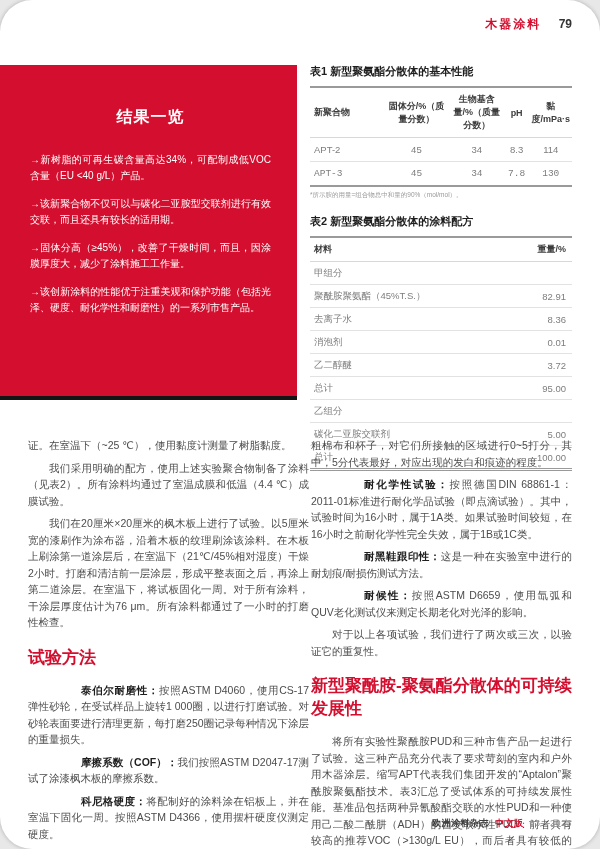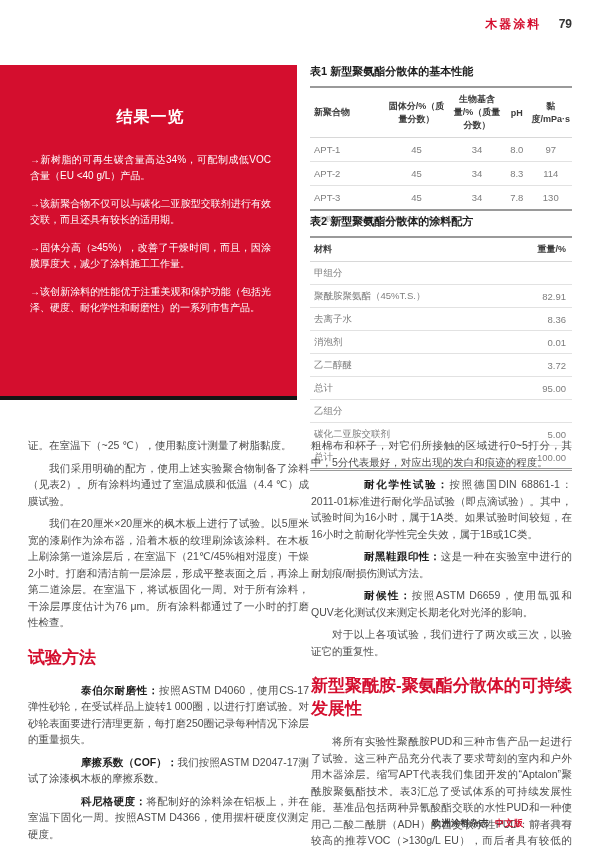--- a/index.html
+++ b/index.html
@@ -8,21 +8,21 @@
     --dark:#222;
     --gray:#8a8a8a;
     --line:#d8d8d8;
     --rule:#9a9a9a;
   }
   *{margin:0;padding:0;box-sizing:border-box;}
   html,body{background:#e8e8e8;}
   .page{
     position:relative;width:600px;height:849px;background:#ffffff;
     font-family:"Liberation Sans","DejaVu Sans",sans-serif;
-    margin:0 auto;overflow:hidden;box-shadow:0 0 4px rgba(0,0,0,.25);
+    margin:0 auto;overflow:hidden;box-shadow:0 0 4px rgba(0,0,0,.25);border-radius:32px;
   }
   
   .hdr{position:absolute;top:16px;right:28px;font-size:12px;font-weight:bold;}
   .hdr .sec{color:var(--red);letter-spacing:2px;}
   .hdr .pg{color:#333;margin-left:14px;font-weight:bold;}
   
   .rbox{
     position:absolute;left:0;top:65px;width:297px;height:335px;
     background:var(--red);border-bottom:4px solid #151515;
     color:#fff;padding:42px 26px 0 30px;
@@ -34,21 +34,21 @@
   .t1{top:64px;}
   .t2{top:214px;}
   .tbl-title{font-size:11px;font-weight:bold;color:#1e1e1e;margin-bottom:7px;}
   table{width:100%;border-collapse:collapse;}
   .t1 table{border-top:2px solid var(--rule);border-bottom:2px solid var(--rule);}
   .t2 table{border-top:2px solid var(--rule);border-bottom:3px double var(--rule);}
   th{font-size:9px;font-weight:bold;color:#3c3c3c;padding:5px 2px;border-bottom:1px solid var(--line);vertical-align:middle;}
   td{font-size:9.5px;color:#7d7d7d;padding:6px 2px;border-bottom:1px solid #e2e2e2;}
   .t1 th,.t1 td{text-align:center;}
   .t1 th:first-child,.t1 td:first-child{text-align:left;padding-left:4px;}
-  .t1 tr:last-child td{border-bottom:none;}
+  .t1 tr:last-child td{border-bottom:none;font-family:Liberation Mono, monospace;}
   .t2 th:first-child{text-align:left;padding-left:4px;}
   .t2 th:last-child{text-align:right;padding-right:6px;}
   .t2 td:first-child{text-align:left;padding-left:4px;}
   .t2 td:last-child{text-align:right;padding-right:6px;}
   .t2 td{padding:4.5px 2px;}
   .t2 tr:last-child td{border-bottom:none;}
   .footnote{font-size:6.5px;color:#999;margin-top:4px;}
   
   .col{position:absolute;top:437px;}
   .col-l{left:28px;width:281px;}
@@ -93,27 +93,20 @@
         <tr>
           <th style="width:76px">新聚合物</th>
           <th style="width:70px">固体分/%（质量分数）</th>
           <th style="width:56px">生物基含量/%（质量分数）</th>
           <th style="width:26px">pH</th>
           <th>黏度/mPa·s</th>
         </tr>
       </thead>
       <tbody>
         <tr>
-          <td>APT-1</td>
-          <td>45</td>
-          <td>34</td>
-          <td>8.0</td>
-          <td>97</td>
-        </tr>
-        <tr>
           <td>APT-2</td>
           <td>45</td>
           <td>34</td>
           <td>8.3</td>
           <td>114</td>
         </tr>
         <tr>
           <td>APT-3</td>
           <td>45</td>
           <td>34</td>

